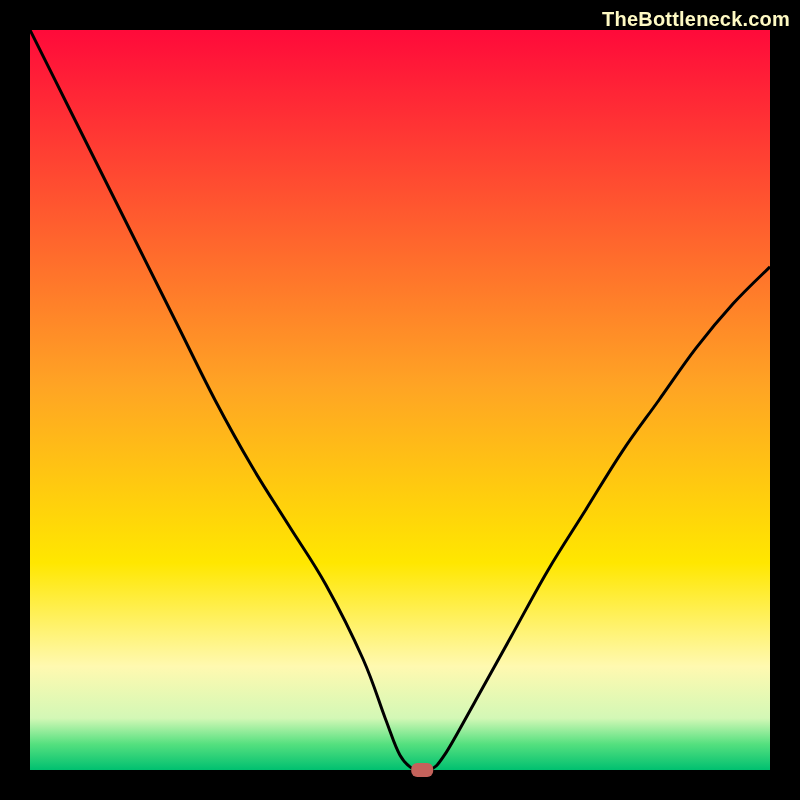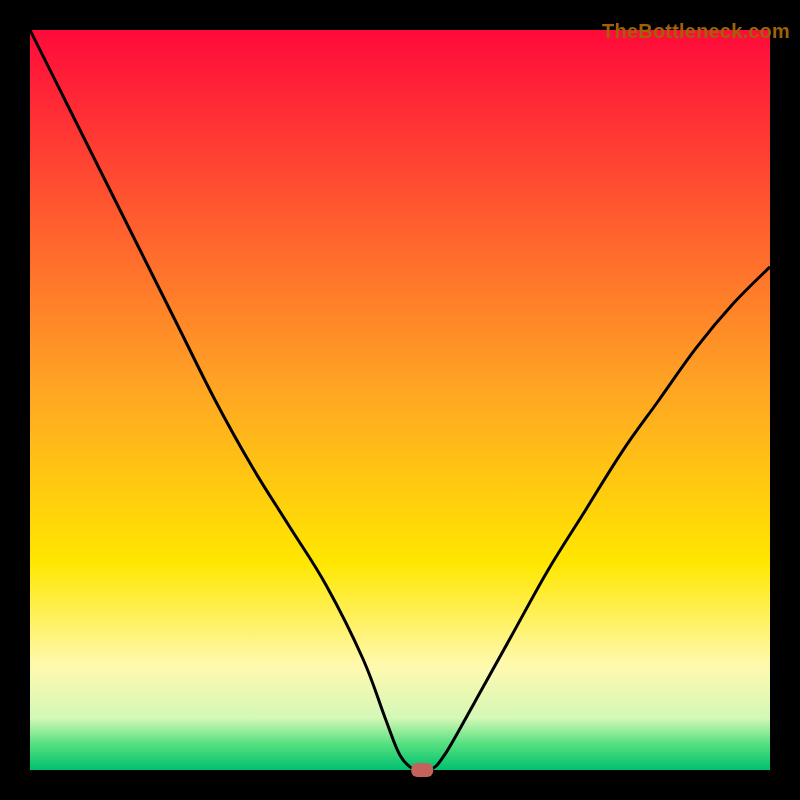--- a/index.html
+++ b/index.html
@@ -11,23 +11,23 @@
     font-family: Arial, Helvetica, sans-serif;
     overflow: hidden;
   }
   .chart-wrap {
     position: relative;
     width: 800px;
     height: 800px;
   }
   .watermark {
     position: absolute;
-    top: 20px;
+    top: 8px;
     right: 10px;
-    color: #a16207;
+    color: #fef9c3;
     font-size: 20px;
     font-weight: 600;
     letter-spacing: 0.2px;
     user-select: none;
   }
   svg { display: block; }
 </style>
 </head>
 <body>
 

